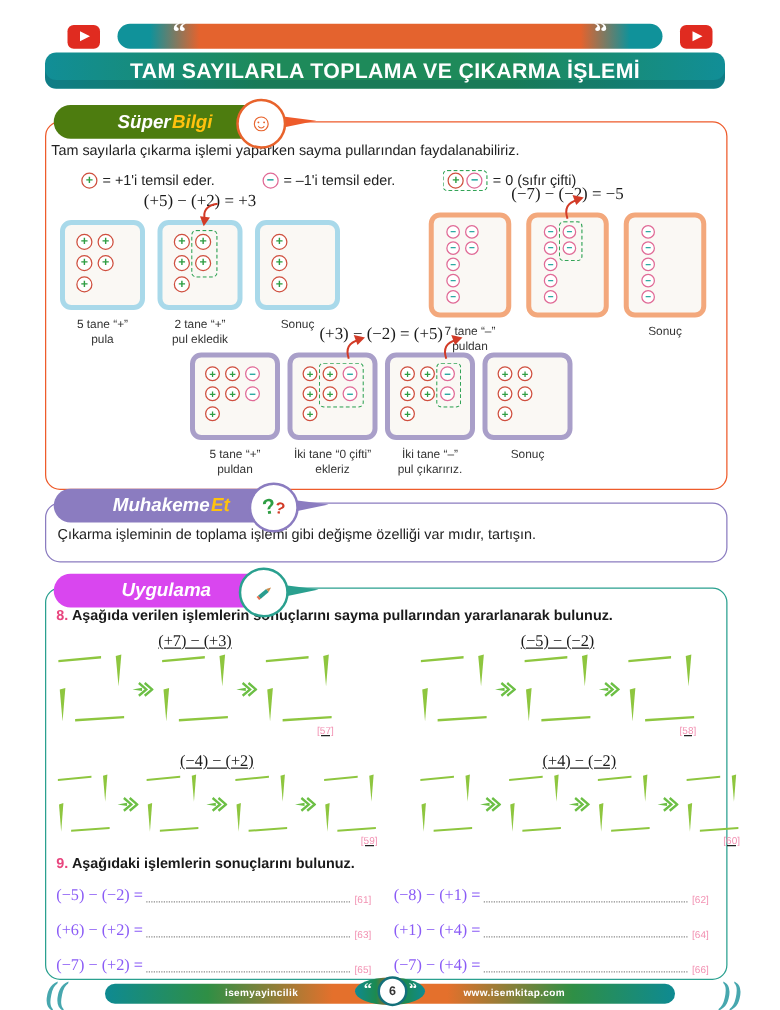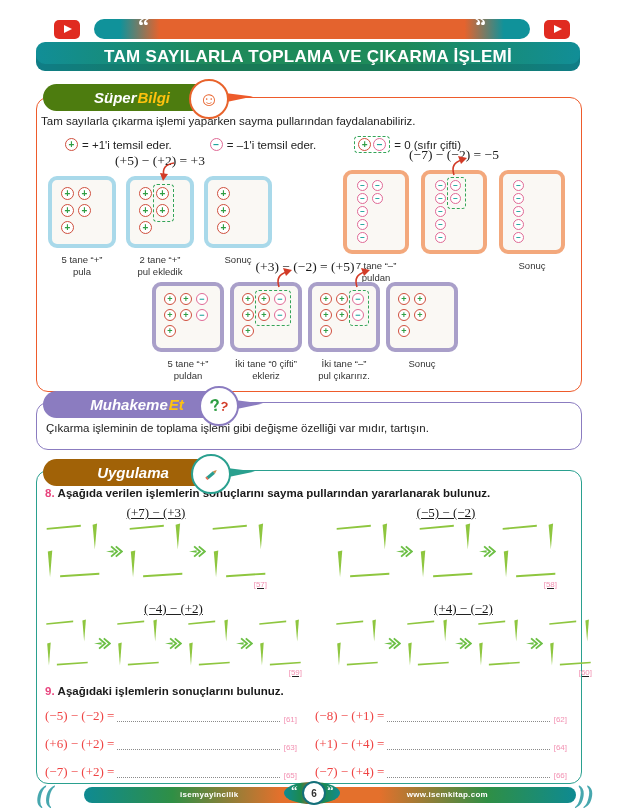--- a/index.html
+++ b/index.html
@@ -41,21 +41,21 @@
   .badge-icon{position:absolute;top:-5px;width:36px;height:36px;border-radius:50%;background:#fff;
     z-index:4;display:flex;align-items:center;justify-content:center;font-size:20px;}
   .badge.sb .badge-pill{background:#4d7c0f;width:150px;}
   .badge.sb .badge-tail{left:150px;background:#ee5b2b;}
   .badge.sb .badge-icon{left:146px;border:2px solid #e8632c;color:#e8632c;}
   .badge.mh .badge-pill{background:#8b7cc0;width:160px;}
   .badge.mh .badge-tail{left:160px;background:#8b7cc0;}
   .badge.mh .badge-icon{left:156px;border:2px solid #8b7cc0;}
   .badge.mh .q1{color:#2f9e44;font-weight:bold;font-size:17px;transform:rotate(-10deg);}
   .badge.mh .q2{color:#d23b27;font-weight:bold;font-size:13px;transform:rotate(12deg);}
-  .badge.uy .badge-pill{background:#a16207;width:152px;align-items:center;}
+  .badge.uy .badge-pill{background:#d946ef;width:152px;align-items:center;}
   .badge.uy .badge-tail{left:152px;background:#2aa08f;}
   .badge.uy .badge-icon{left:148px;border:2px solid #2aa08f;}
 
   
   #intro{position:absolute;top:17px;left:4px;right:8px;font-size:11.5px;color:#222;}
   #legend{position:absolute;top:38px;left:28px;display:flex;gap:38px;align-items:center;font-size:11.5px;}
   .leg-item{display:flex;align-items:center;gap:4px;}
   .zero-pair{display:inline-flex;gap:2px;border:1.5px dashed #33a457;border-radius:4px;padding:1px 3px;}
 
   
@@ -92,25 +92,25 @@
   .p8{width:fit-content;text-decoration:underline;}
   .p8-eq{text-align:center;font-size:13px;color:#1a1a1a;height:18px;}
   .p8-boxes{display:flex;align-items:center;gap:5px;}
   .p8-box{display:inline-block;line-height:0;}
   .p8-arrow{display:inline-block;line-height:0;}
   .refnum{color:#f291b2;font-size:8px;line-height:9px;}
   .p8 .refnum{display:block;text-align:right;margin-top:1px;}
   #q9{position:absolute;top:214px;left:8px;right:6px;}
   #q9-grid{display:grid;grid-template-columns:252px 252px;column-gap:18px;row-gap:9px;margin-top:8px;}
   .q9-item{display:flex;align-items:flex-end;height:19px;}
-  .q9-eq{font-size:13px;color:#ef4444;white-space:nowrap;}
+  .q9-eq{font-size:13px;color:#8b5cf6;white-space:nowrap;}
   .q9-dots{flex:1;border-bottom:1.6px dotted #8a8a8a;height:12px;margin:0 4px 2px 3px;}
 
   
-  #footer-bar{position:absolute;top:787px;left:84px;width:492px;height:16px;border-radius:8px;
+  #footer-bar{position:absolute;top:787px;left:84px;width:456px;height:16px;border-radius:8px;
     background:linear-gradient(90deg,#0e8a92 0%,#2f8f45 18%,#e4702c 40%,#e4702c 60%,#2f8f45 82%,#0e8a92 100%);}
   #footer-bar .f{position:absolute;top:0;height:16px;line-height:16px;color:#fff;font-size:8px;
     font-weight:bold;letter-spacing:.3px;}
   #f-brand{left:96px;} #f-site{right:88px;}
   #page-badge{position:absolute;top:779px;left:284px;width:56px;height:28px;z-index:2;}
   #page-badge .wing{position:absolute;top:3px;width:56px;height:22px;border-radius:50%;
     background:linear-gradient(90deg,#0e8a92,#1c8a4f 30%,#c2591f 50%,#1c8a4f 70%,#0e8a92);}
   #page-badge .fq{position:absolute;top:4px;color:#fff;font-family:"Liberation Serif",serif;
     font-size:13px;font-weight:bold;}
   #page-badge .fq.l{left:7px;} #page-badge .fq.r{right:7px;transform:scaleX(-1);}

